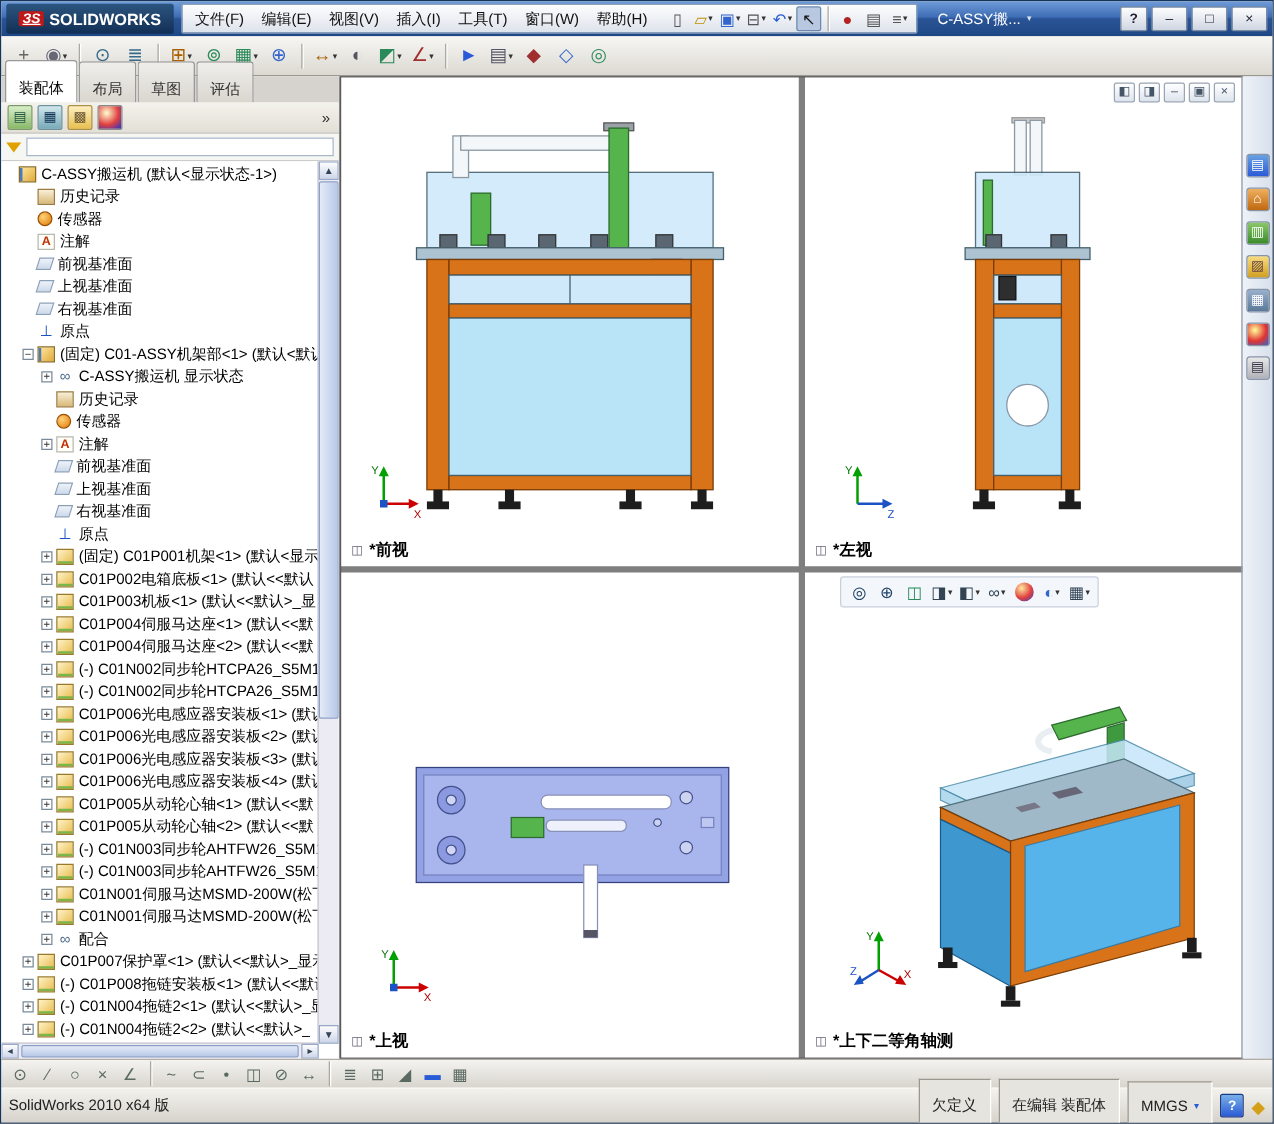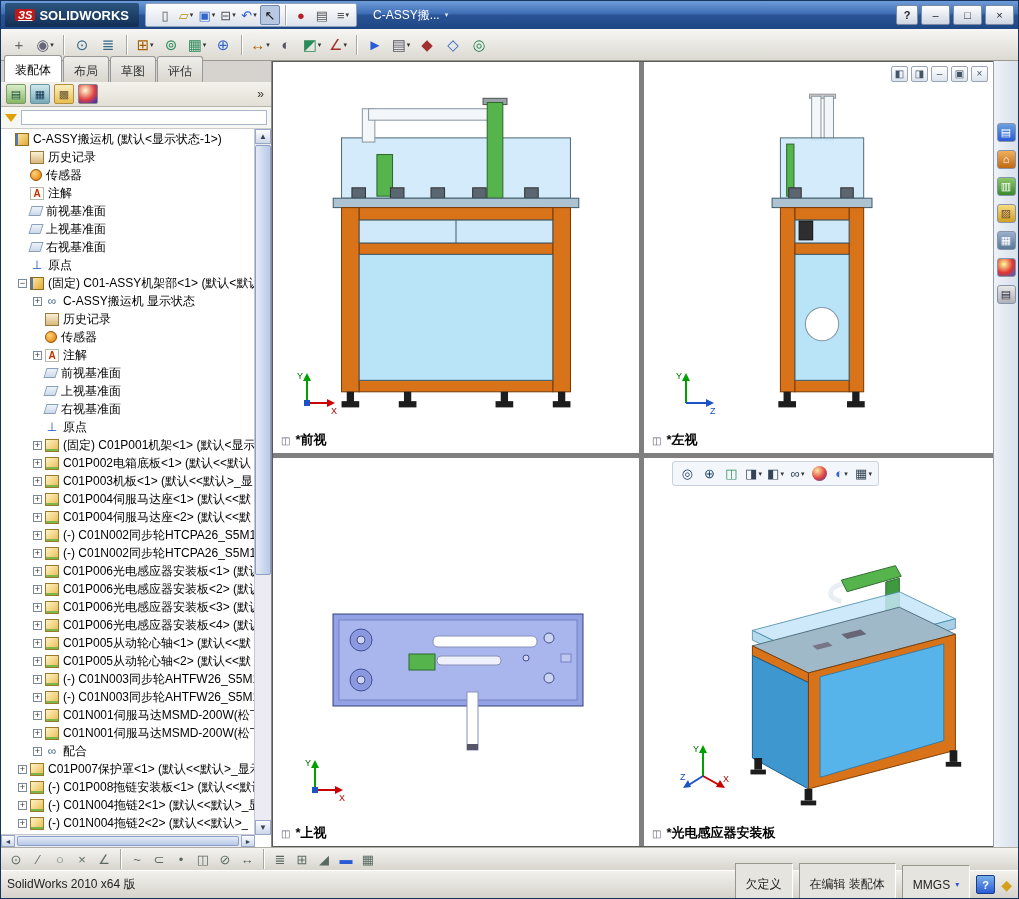--- a/index.html
+++ b/index.html
@@ -28,21 +28,21 @@
   
   .toolbar{position:absolute;top:28px;left:0;right:0;height:32px;display:flex;align-items:center;gap:2px;padding:0 6px;
     background:linear-gradient(#f7f6f3,#dcd9d2);border-bottom:1px solid #9a978f;box-sizing:border-box;}
   .ticon{width:24px;height:24px;display:inline-flex;align-items:center;justify-content:center;font-size:15px;border-radius:3px;position:relative;}
   .tsep{width:1px;height:20px;background:#aaa7a0;margin:0 4px;box-shadow:1px 0 0 #fff;}
 
   
   .leftpanel{position:absolute;top:60px;left:0;width:271px;bottom:51px;background:#fff;border-right:1px solid #8a8a8a;
     display:flex;flex-direction:column;box-sizing:border-box;}
   .cmtabs{height:21px;background:#d6d3ce;display:flex;align-items:flex-end;padding-left:3px;gap:1px;flex:none;}
-  .cmtab{font-size:12px;padding:6px 10px 2px;background:linear-gradient(#efeeea,#d9d6cf);border:1px solid #999;
+  .cmtab{font-size:12px;padding:13px 10px 2px;background:linear-gradient(#efeeea,#d9d6cf);border:1px solid #999;
     border-bottom:none;border-radius:3px 3px 0 0;color:#333;text-align:right;}
   .cmtab.active{background:#fff;color:#000;padding-bottom:3px;}
   .fmrow{height:24px;flex:none;background:linear-gradient(#f4f2ec,#e2dfd6);border-bottom:1px solid #b8b4aa;
     display:flex;align-items:center;gap:4px;padding:0 5px;}
   .fmicon{width:18px;height:18px;display:inline-flex;align-items:center;justify-content:center;font-size:11px;border-radius:2px;}
   .fm-green{background:linear-gradient(#d8eec8,#88b868);color:#254;border:1px solid #7a9a6a;}
   .fm-teal{background:linear-gradient(#d0e8ec,#78aab8);color:#135;border:1px solid #6a92a0;}
   .fm-yellow{background:linear-gradient(#fcefc0,#e8c050);color:#653;border:1px solid #b09040;}
   .fm-ball{background:radial-gradient(circle at 35% 30%,#ffffd0,#e04040 55%,#2233cc);border:1px solid #888;}
   .more{margin-left:auto;font-size:12px;color:#333;padding-right:2px;}
@@ -129,20 +129,29 @@
 <body>
 
 <div class="app">
 
   <div class="titlebar">
     <div class="logo">
       <span class="mark">ЗS</span>
       <span>SOLIDWORKS</span>
     </div>
     <div class="menustrip">
+      <span id="menus" style="display:flex">
+          <span class="menu">文件(F)</span>
+          <span class="menu">编辑(E)</span>
+          <span class="menu">视图(V)</span>
+          <span class="menu">插入(I)</span>
+          <span class="menu">工具(T)</span>
+          <span class="menu">窗口(W)</span>
+          <span class="menu">帮助(H)</span>
+        </span>
       <span id="quick" style="display:flex;align-items:center;gap:1px;margin-left:6px">
           <span class="qicon">
             <span class="glyph" style="color: rgb(85, 85, 85);">▯</span>
           </span>
           <span class="qicon">
             <span class="glyph" style="color: rgb(192, 144, 0);">▱</span>
             <span class="caret">▾</span>
           </span>
           <span class="qicon">
             <span class="glyph" style="color: rgb(51, 102, 204);">▣</span>
@@ -701,21 +710,21 @@
         <line x1="24" y1="34" x2="42" y2="44" stroke="#cc0000" stroke-width="2"></line>
         <polygon points="46,46 37,45 41,38" fill="#cc0000"></polygon>
         <line x1="24" y1="34" x2="8" y2="44" stroke="#1b52c4" stroke-width="2"></line>
         <polygon points="4,46 12,45 9,38" fill="#1b52c4"></polygon>
         <text x="14" y="10" font-size="9" fill="#007000">Y</text>
         <text x="44" y="40" font-size="9" fill="#b00000">X</text>
         <text x="1" y="38" font-size="9" fill="#1b52c4">Z</text>
       </svg>
       <div class="vplabel">
         <span class="vlicon">◫</span>
-        <span>*光电感应器安装板</span>
+        <span>*上下二等角轴测</span>
       </div>
     </div>
   </div>
 
   <div class="taskpane" id="taskpane-icons">
       <span class="tpicon tp-blue">
         <span class="glyph">▤</span>
       </span>
       <span class="tpicon tp-orange">
         <span class="glyph">⌂</span>

